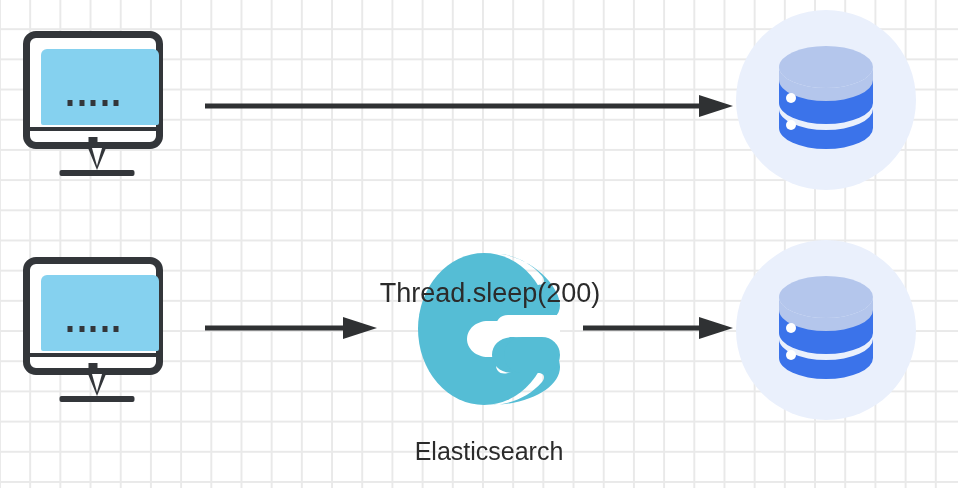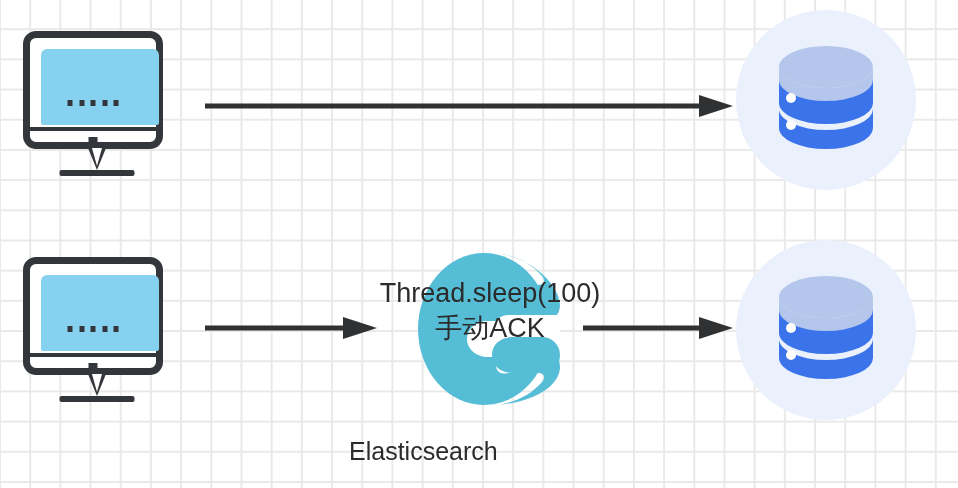--- a/index.html
+++ b/index.html
@@ -125,21 +125,21 @@
     text-align: center;
     color: #2b2b2b;
     font-size: 27px;
     line-height: 35px;
     white-space: nowrap;
   }
   .es-text .line { display: block; }
 
   .es-caption {
     position: absolute;
-    text-align: left;
+    text-align: center;
     color: #2b2b2b;
     font-size: 25px;
     line-height: 30px;
     white-space: nowrap;
   }
 </style>
 </head>
 <body>
 
 <div id="canvas">
@@ -237,22 +237,21 @@
                C92 152 111 144 124 129
                C128 124 126 120 120 120
                L95 120
                C83 120 74 113 74 102
                C74 91 83 84 95 84 Z" fill="#55bdd5"></path>
       <rect x="86" y="84" width="56" height="36" rx="18" fill="#55bdd5"></rect>
     </svg>
   </div>
 
   <div class="es-text" style="left:340px; top:276px; width:300px;">
-    <span class="line">Thread.sleep(100)</span>
-    <span class="line">手动ACK</span>
+    <span class="line">Thread.sleep(200)</span>
   </div>
 
   <div class="es-caption" style="left:349px; top:436px; width:280px;">Elasticsearch</div>
 
   <div class="node arrow" style="left:583px; top:317px;">
     <svg width="150" height="22" viewBox="0 0 150 22">
       <line x1="0" y1="11" x2="122" y2="11" stroke="#2f3133" stroke-width="5"></line>
       <polygon points="116,0 150,11 116,22" fill="#2f3133"></polygon>
     </svg>
   </div>

